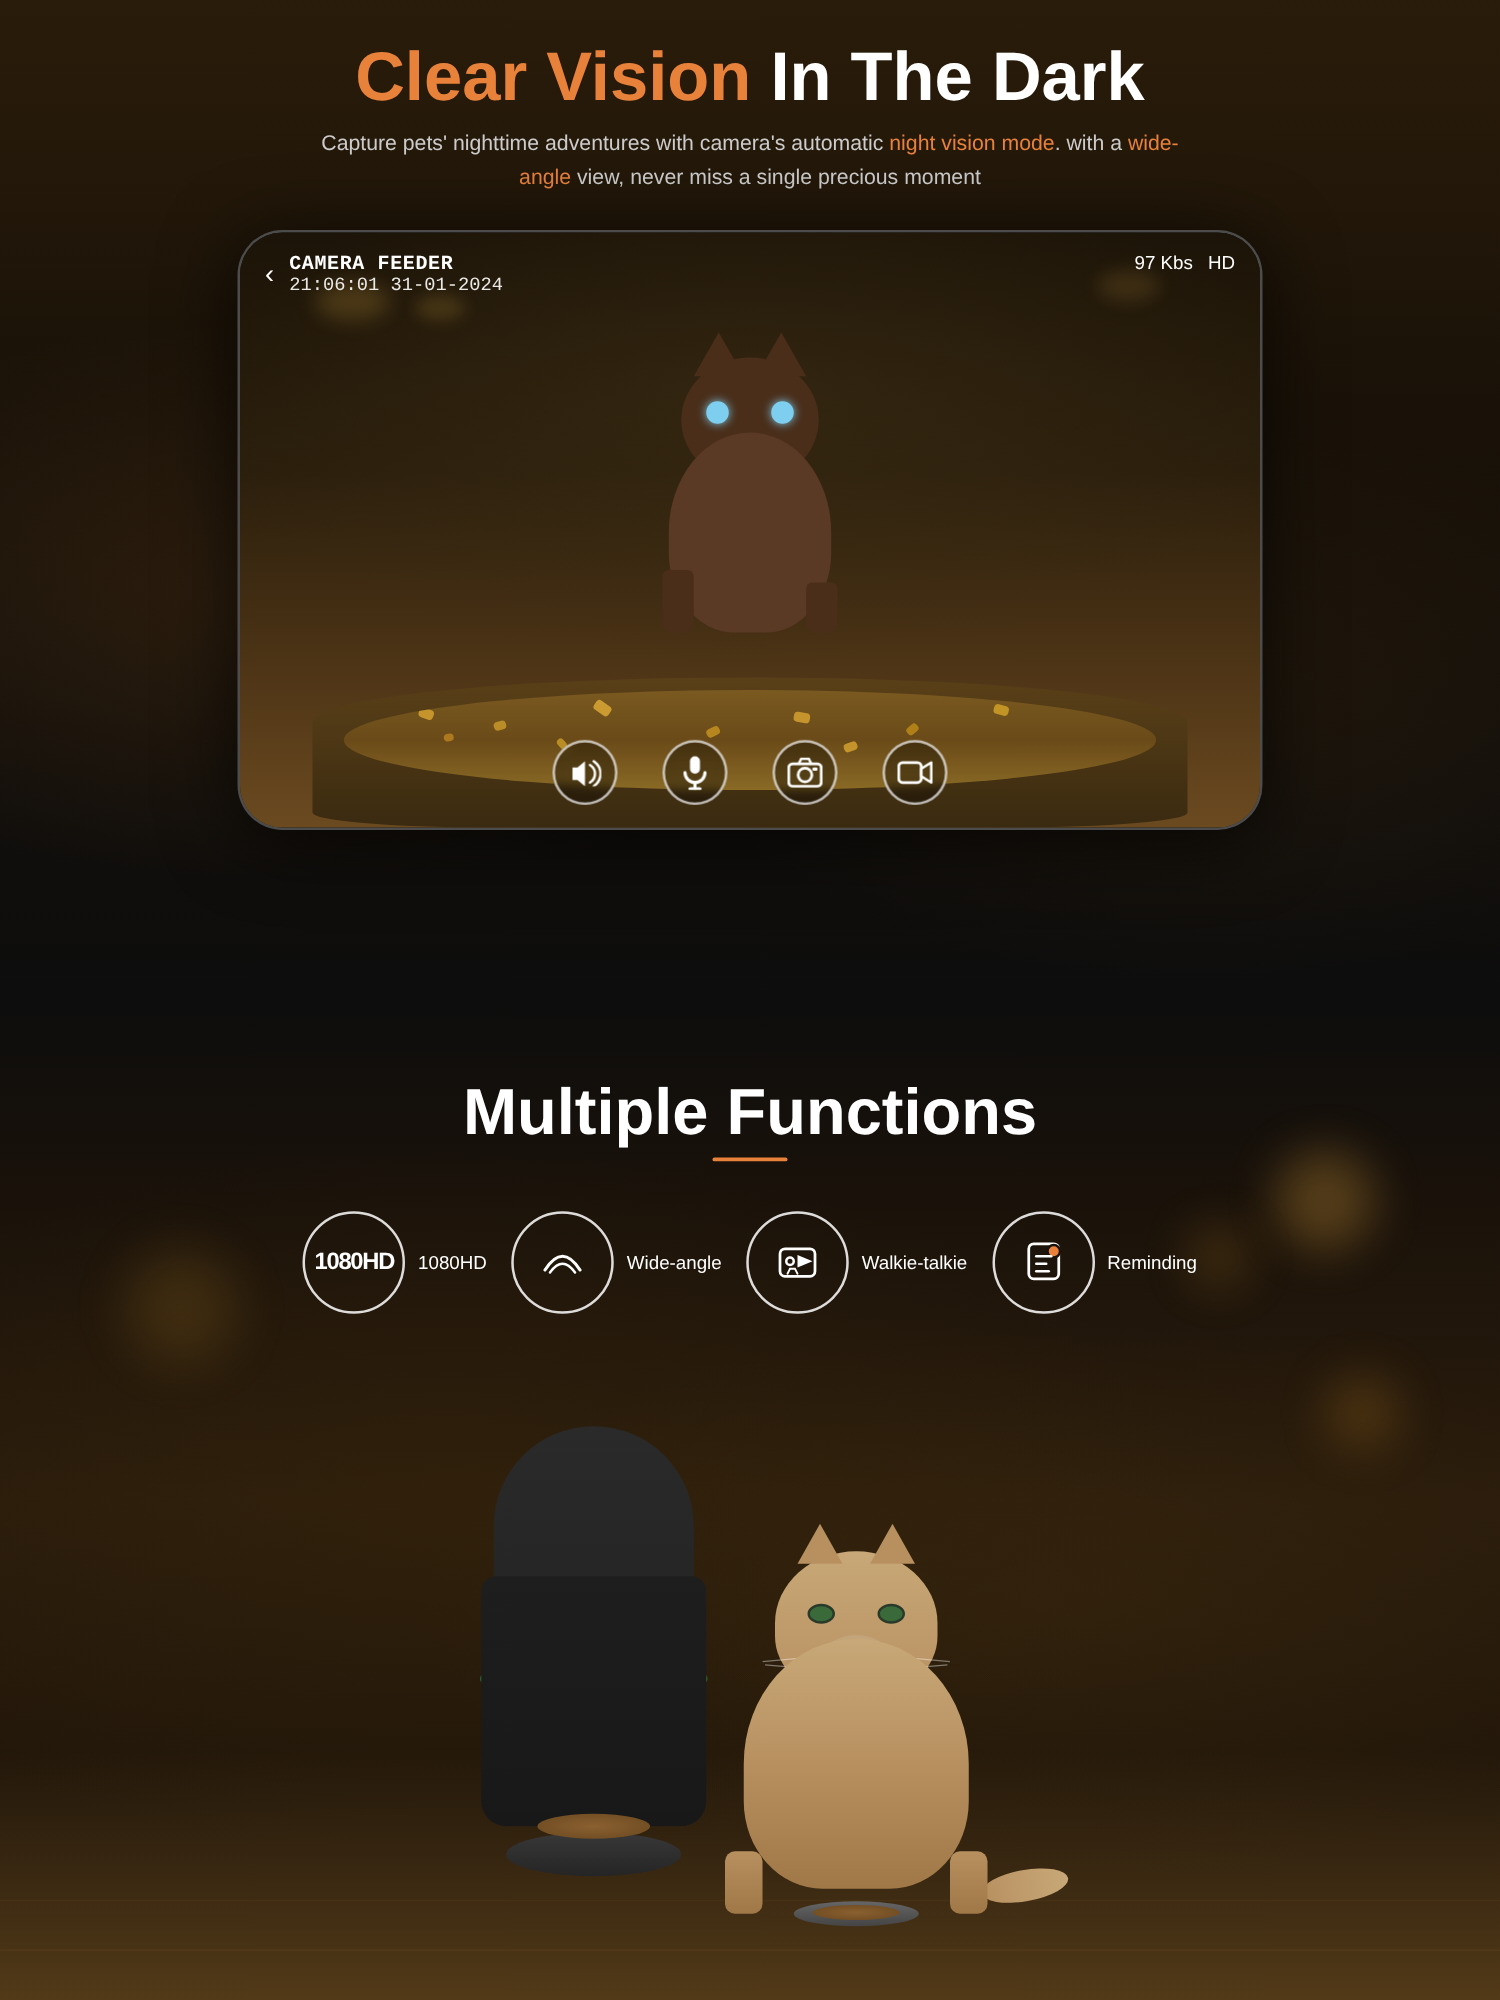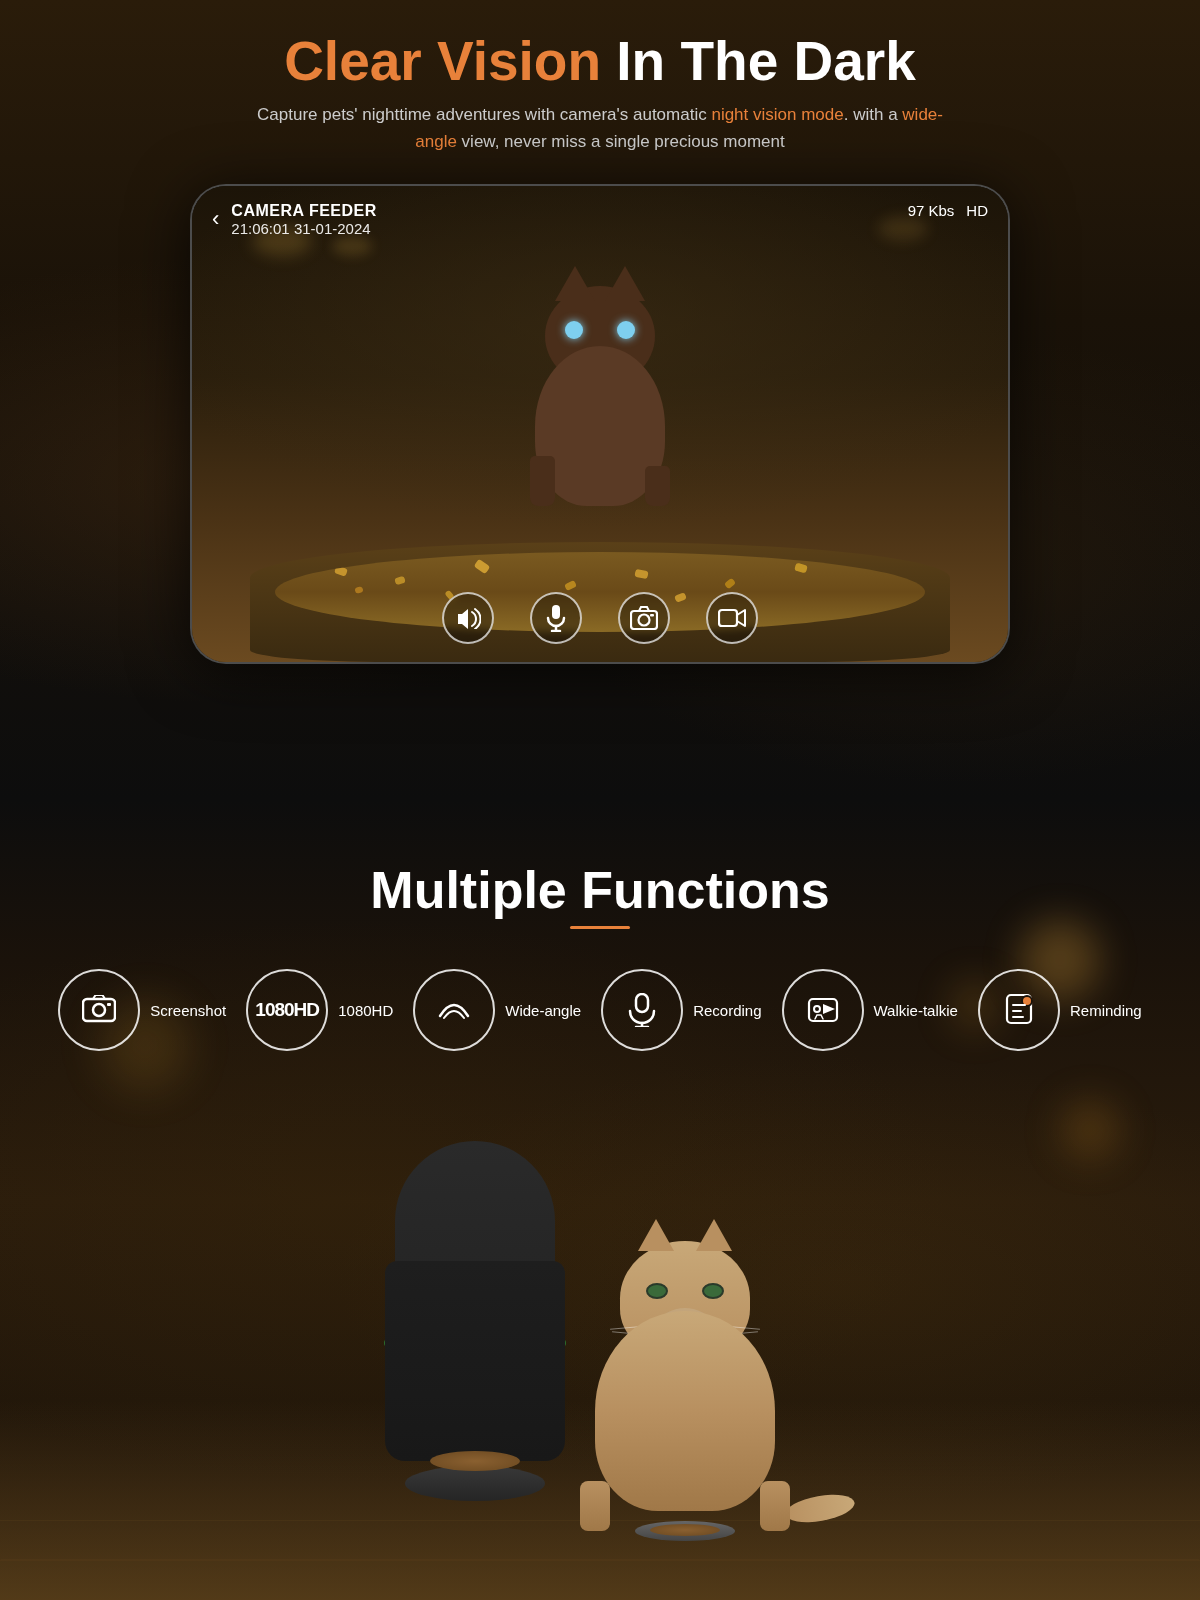--- a/index.html
+++ b/index.html
@@ -216,20 +216,21 @@
     .cam-back {
       color: #fff;
       font-size: 22px;
       font-weight: 300;
       line-height: 1;
     }
 
     .cam-title-block {
       display: flex;
       flex-direction: column;
+      font-family: Liberation Mono, monospace;
     }
 
     .cam-title {
       font-size: 16px;
       font-weight: 700;
       color: #fff;
       letter-spacing: 0.5px;
     }
 
     .cam-datetime {
@@ -687,61 +688,39 @@
   <div class="bokeh bokeh-2"></div>
   <div class="bokeh bokeh-3"></div>
   <div style="position:absolute;top:200px;left:100px;width:90px;height:90px;background:rgba(220,160,50,0.15);border-radius:50%;filter:blur(20px);" class="bokeh"></div>
 
   <h2 class="functions-title">Multiple Functions</h2>
   <div class="functions-divider"></div>
 
   <div class="icons-row">
 
 
-    <div class="icon-item">
-      <div class="icon-circle">
-        <svg width="34" height="30" viewBox="0 0 34 30" fill="none">
-          <rect x="1" y="4" width="32" height="22" rx="4" stroke="white" stroke-width="2.5" fill="none"></rect>
-          <circle cx="17" cy="15" r="6" stroke="white" stroke-width="2.5" fill="none"></circle>
-          <path d="M11 4l2.5-4h7L23 4" stroke="white" stroke-width="2" fill="none" stroke-linecap="round"></path>
-          <rect x="25" y="8" width="4" height="3" rx="1" fill="white"></rect>
-        </svg>
-      </div>
-      <span class="icon-label">Screenshot</span>
-    </div>
 
     <div class="icon-item">
       <div class="icon-circle">
         <span style="font-size:19px;font-weight:800;color:#fff;letter-spacing:-1px;">1080HD</span>
       </div>
       <span class="icon-label">1080HD</span>
     </div>
 
     <div class="icon-item">
       <div class="icon-circle">
         <svg width="36" height="28" viewBox="0 0 36 28" fill="none">
           <path d="M4 20 Q18 -2 32 20" stroke="white" stroke-width="2.5" fill="none" stroke-linecap="round"></path>
           <path d="M8 22 Q18 8 28 22" stroke="white" stroke-width="2" fill="none" stroke-linecap="round"></path>
         </svg>
       </div>
       <span class="icon-label">Wide-angle</span>
     </div>
 
 
-    <div class="icon-item">
-      <div class="icon-circle">
-        <svg width="28" height="34" viewBox="0 0 28 34" fill="none">
-          <rect x="8" y="1" width="12" height="18" rx="6" stroke="white" stroke-width="2.5" fill="none"></rect>
-          <path d="M2 18c0 6.6 4.7 12 12 12s12-5.4 12-12" stroke="white" stroke-width="2.5" fill="none" stroke-linecap="round"></path>
-          <line x1="14" y1="30" x2="14" y2="34" stroke="white" stroke-width="2.5" stroke-linecap="round"></line>
-          <line x1="8" y1="34" x2="20" y2="34" stroke="white" stroke-width="2.5" stroke-linecap="round"></line>
-        </svg>
-      </div>
-      <span class="icon-label">Recording</span>
-    </div>
 
     <div class="icon-item">
       <div class="icon-circle">
         <svg width="32" height="30" viewBox="0 0 32 30" fill="none">
           <rect x="2" y="4" width="28" height="22" rx="4" stroke="white" stroke-width="2.2" fill="none"></rect>
           <circle cx="10" cy="14" r="3" stroke="white" stroke-width="2" fill="none"></circle>
           <path d="M16 9l12 5-12 5V9z" fill="white"></path>
           <path d="M8 24l2-4h4l2 4" stroke="white" stroke-width="1.5" fill="none" stroke-linecap="round"></path>
         </svg>
       </div>

